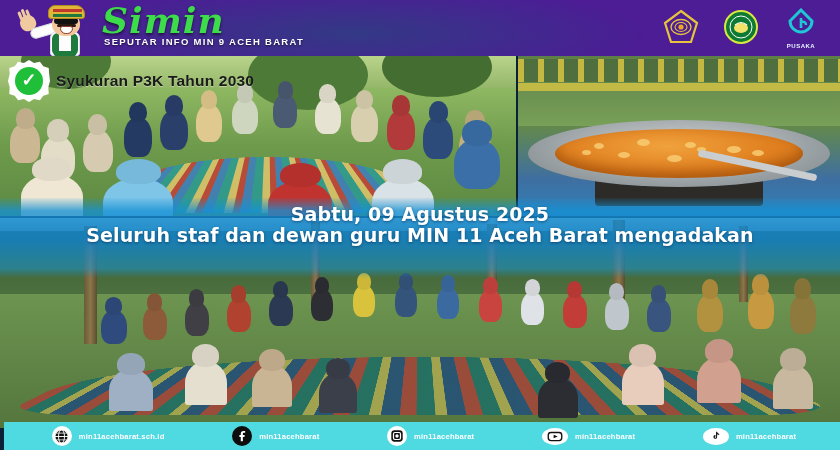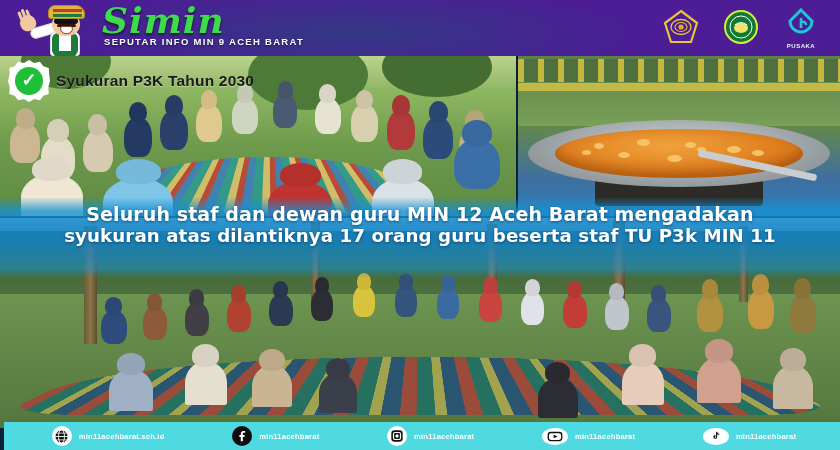--- a/index.html
+++ b/index.html
@@ -314,22 +314,22 @@
   <div class="badge-row">
     <div class="check-badge">
       <div class="check-circle">
           <span class="check-mark">✓</span>
         </div>
     </div>
     <div class="badge-text">Syukuran P3K Tahun 2030</div>
   </div>
 
   <div class="caption-band">
-    <div class="cap-line">Seluruh staf dan dewan guru MIN 12 Aceh Barat mengadakan</div>
-    <div class="cap-line l3">syukuran atas dilantiknya 17 orang guru beserta staf TU P3k MIN 11</div>
+    <div class="cap-line">Sabtu, 09 Agustus 2025</div>
+    <div class="cap-line">Seluruh staf dan dewan guru MIN 11 Aceh Barat mengadakan</div>
   </div>
 
   <div class="footer">
 
     <div class="sm-item">
       <span class="sm-icon white">
         <svg width="15" height="15" viewBox="0 0 16 16">
           <circle cx="8" cy="8" r="7" fill="#111"></circle>
           <circle cx="8" cy="8" r="7" fill="none" stroke="#fff" stroke-width="1"></circle>
           <ellipse cx="8" cy="8" rx="3.2" ry="7" fill="none" stroke="#fff" stroke-width="1"></ellipse>

